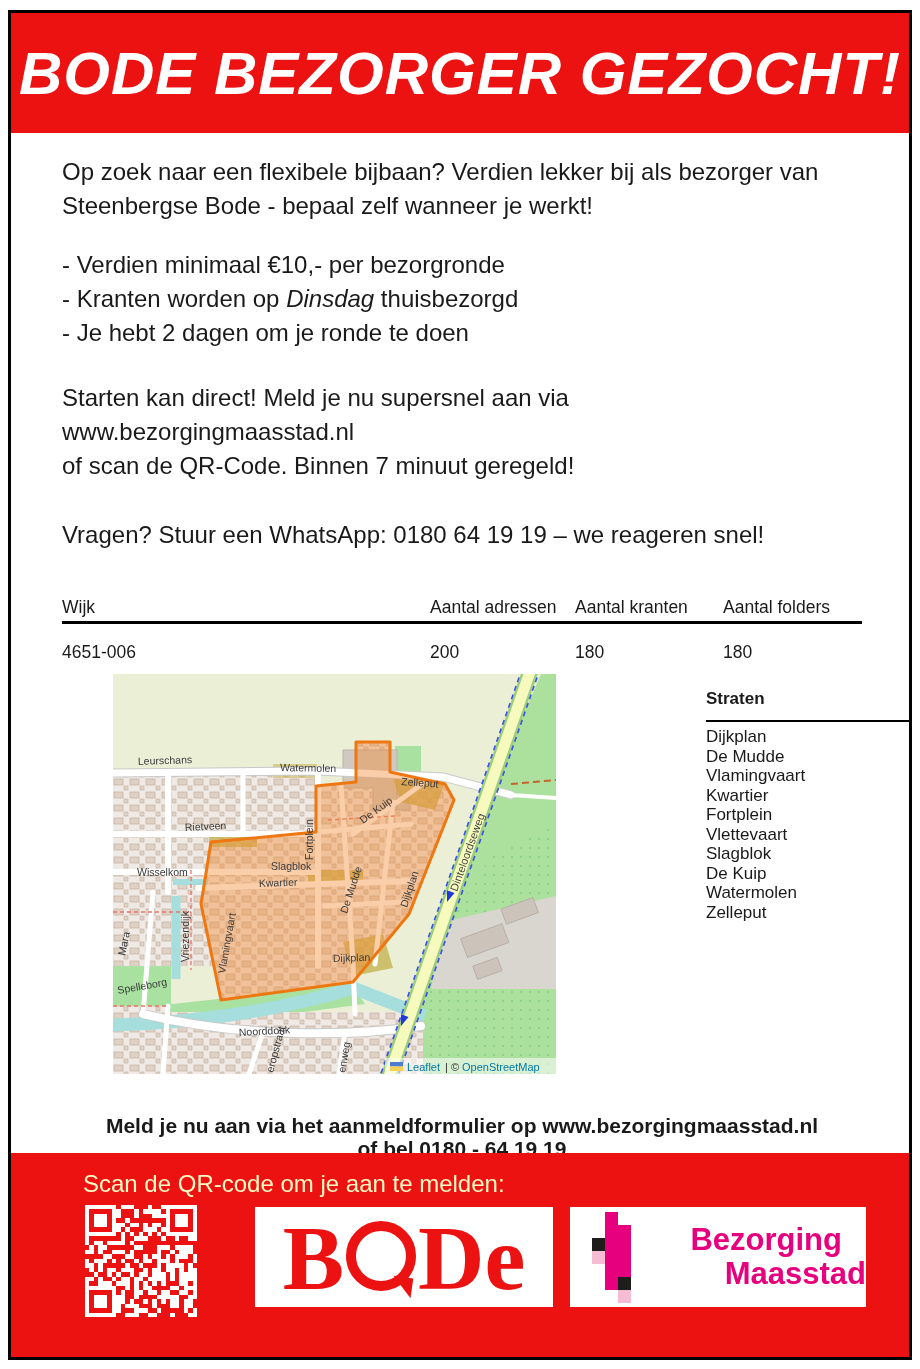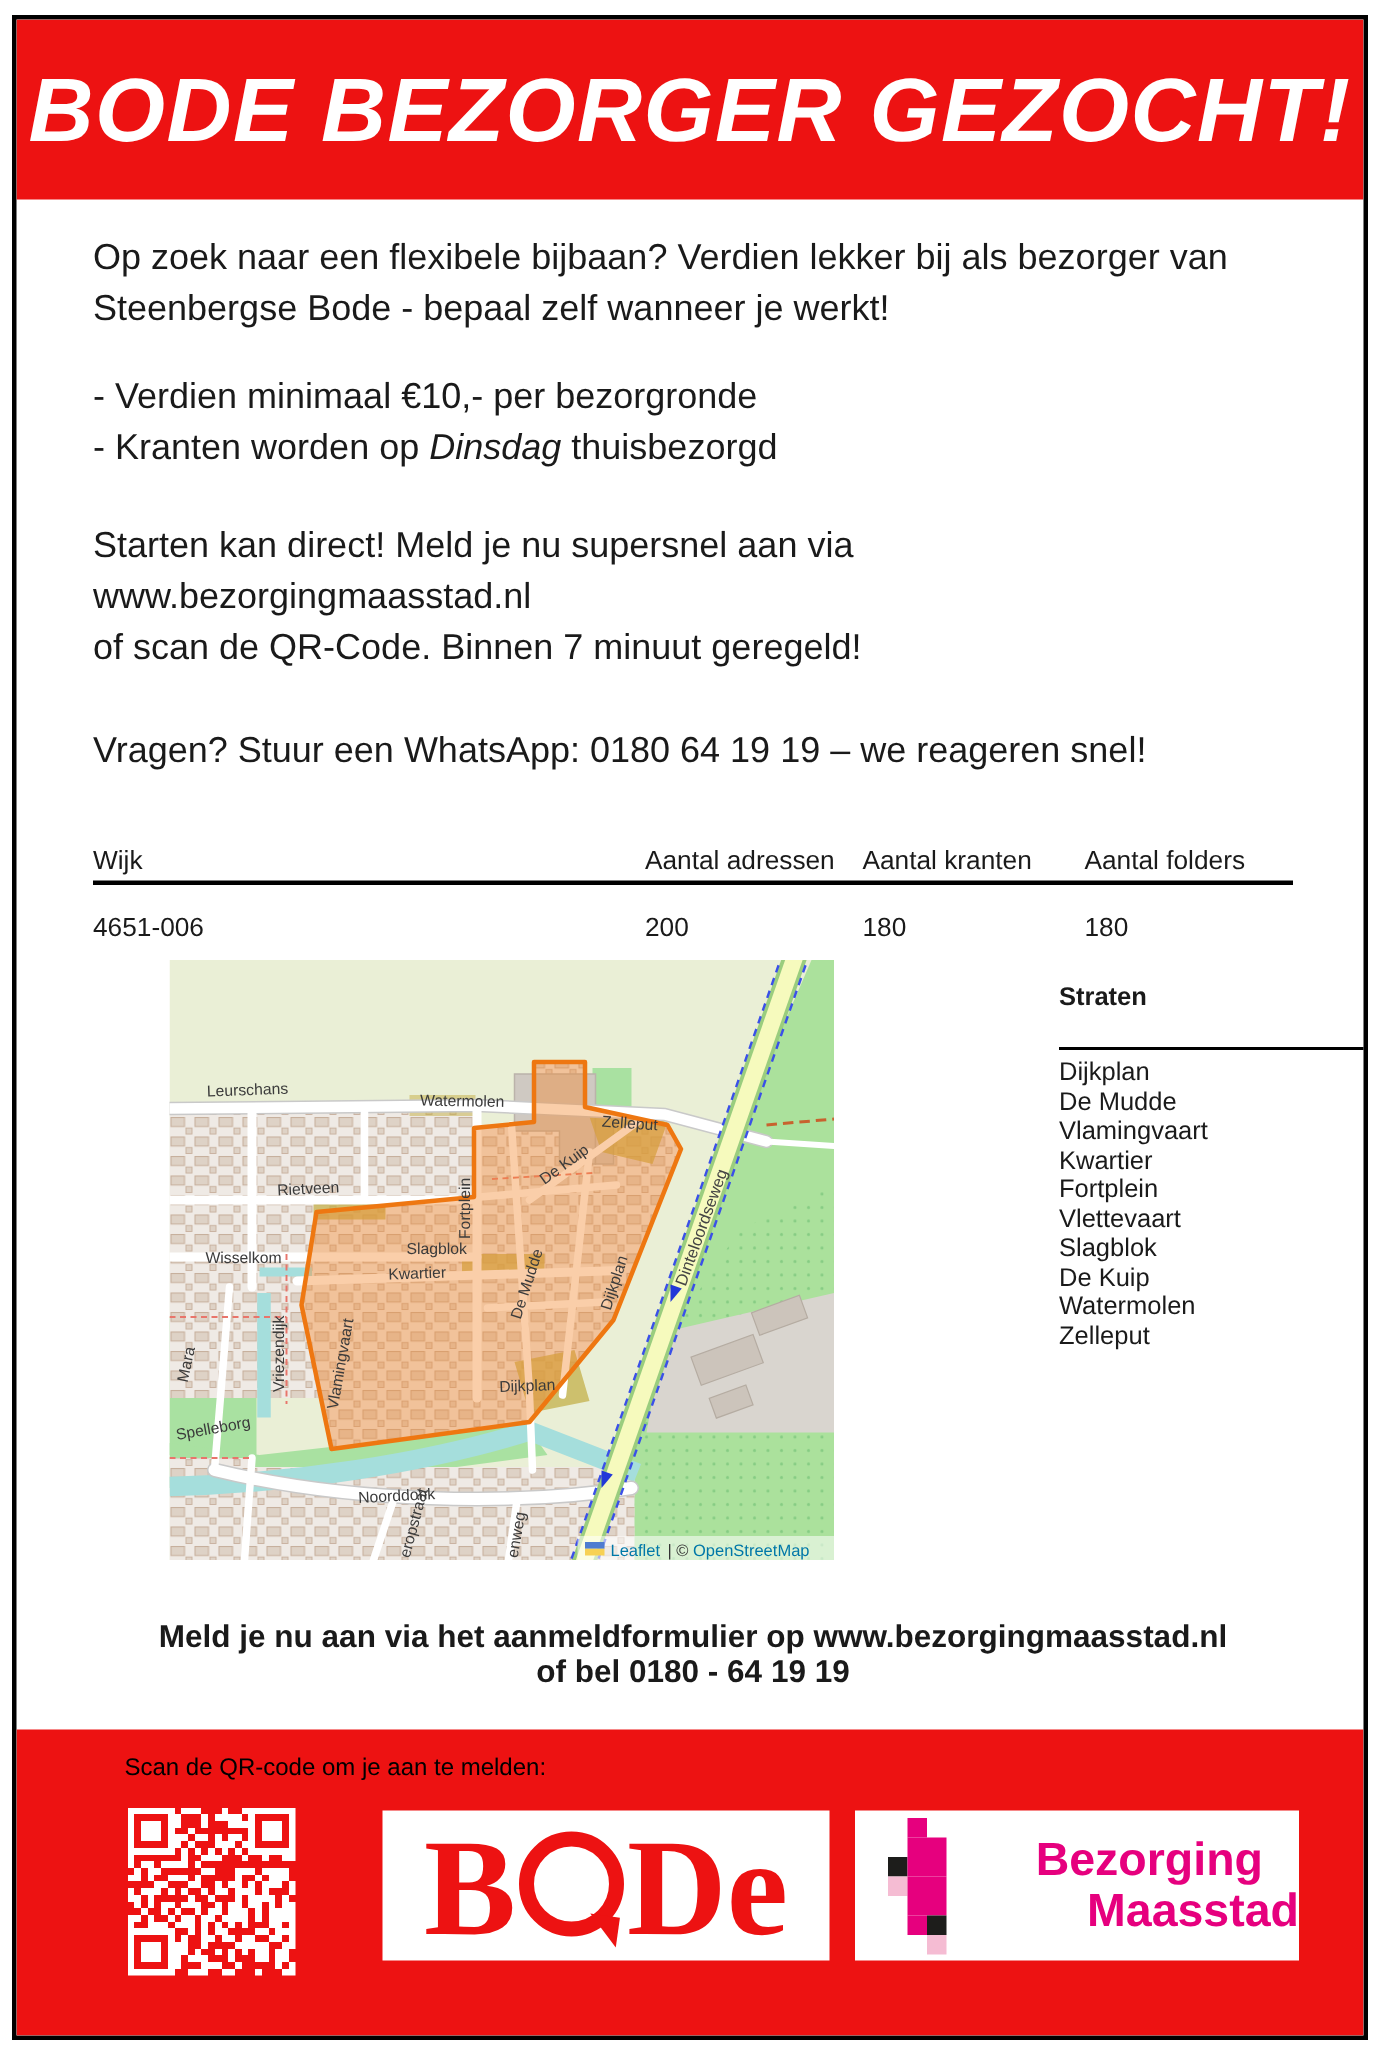--- a/index.html
+++ b/index.html
@@ -37,34 +37,34 @@
   
   .wtable{margin-top:45px;width:800px;font-size:17.5px;line-height:20px;}
   .wt-head{display:grid;grid-template-columns:368px 145px 148px 1fr;font-weight:normal;
     padding-bottom:4px;border-bottom:3px solid #000;}
   .wt-row{display:grid;grid-template-columns:368px 145px 148px 1fr;padding-top:18px;}
   
   .maprow{display:flex;margin-top:12px;}
   .mapbox{width:443px;height:400px;margin-left:51px;position:relative;flex:0 0 auto;}
   .mapbox svg{display:block;}
   .straten{margin-left:150px;margin-top:8px;width:210px;font-size:17px;}
-  .straten .st-title{font-weight:bold;border-bottom:2px solid #000;padding-bottom:16px;width:205px;}
+  .straten .st-title{font-weight:bold;border-bottom:2px solid #000;padding-bottom:4px;width:205px;}
   .straten .straat{line-height:19.5px;margin-top:0;}
   .straten .straat:first-of-type{margin-top:5px;}
   .maplbl{font-size:10.5px;fill:#3b3b3b;font-family:"Liberation Sans",sans-serif;}
   .maplbl.big{font-size:11px;fill:#444;}
   .attr-link{font-size:11px;fill:#0078A8;font-family:"Liberation Sans",sans-serif;}
   .attr-sep{font-size:11px;fill:#333;font-family:"Liberation Sans",sans-serif;}
   
   .cta{margin-top:40px;text-align:center;font-weight:bold;font-size:21px;line-height:23px;}
   
   .footer{
     position:absolute;left:0;right:0;bottom:0;height:204px;background:var(--red);
   }
-  .scan-label{position:absolute;left:72px;top:17px;color:#000000;font-size:16px;}
+  .scan-label{position:absolute;left:72px;top:17px;color:#fef9c3;font-size:24px;}
   .qr{position:absolute;left:74px;top:52px;width:112px;height:112px;}
   .logo-box{position:absolute;top:54px;height:100px;background:#fff;}
   .bode-box{left:244px;width:298px;display:flex;align-items:center;justify-content:center;}
   .ml-box{left:559px;width:296px;display:flex;align-items:center;padding-left:22px;box-sizing:border-box;}
   
   .bode-logo{display:flex;align-items:flex-end;color:var(--red);
     font-family:"Liberation Serif", serif;font-weight:bold;font-size:92px;line-height:70px;}
   .bode-logo .ltr{display:block;}
   .bubble{position:relative;width:50px;height:50px;border:10px solid var(--red);
     border-radius:50%;margin:0 2px 2px 2px;}
@@ -90,20 +90,21 @@
   </div>
 
   <div class="content">
 
     <p class="p1"><span>Op zoek naar een flexibele bijbaan? Verdien lekker bij als bezorger van</span><br>
       <span class="b">Steenbergse Bode</span><span> - bepaal zelf wanneer je werkt!</span></p>
 
     <div class="bullets" id="bullet-list">
         <div class="bullet"><span>- Verdien minimaal </span><span class="b">€10,-</span><span> per bezorgronde</span></div>
         <div class="bullet"><span>- Kranten worden op </span><span class="i">Dinsdag</span><span> thuisbezorgd</span></div>
+        <div class="bullet"><span>- Je hebt 2 dagen om je ronde te doen</span></div>
       </div>
 
     <p class="starten"><span class="b">Starten kan direct!</span><span> Meld je nu supersnel aan via www.bezorgingmaasstad.nl</span><br>
       <span>of scan de QR-Code. Binnen 7 minuut geregeld!</span></p>
 
     <p class="vragen">Vragen? Stuur een WhatsApp: 0180 64 19 19 – we reageren snel!</p>
 
     <div class="wtable">
       <div class="wt-head">
         <span>Wijk</span>

